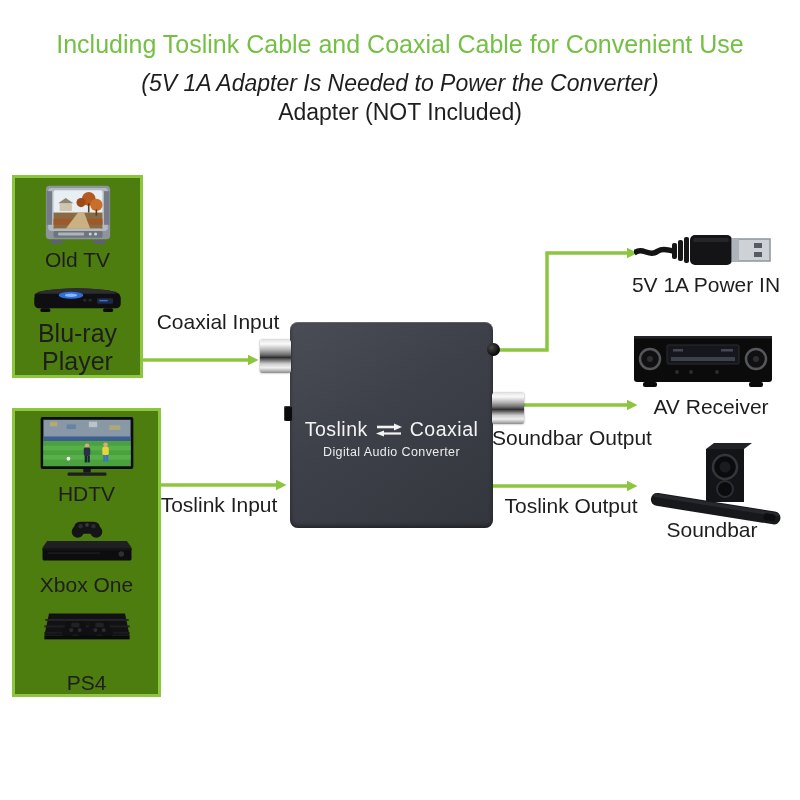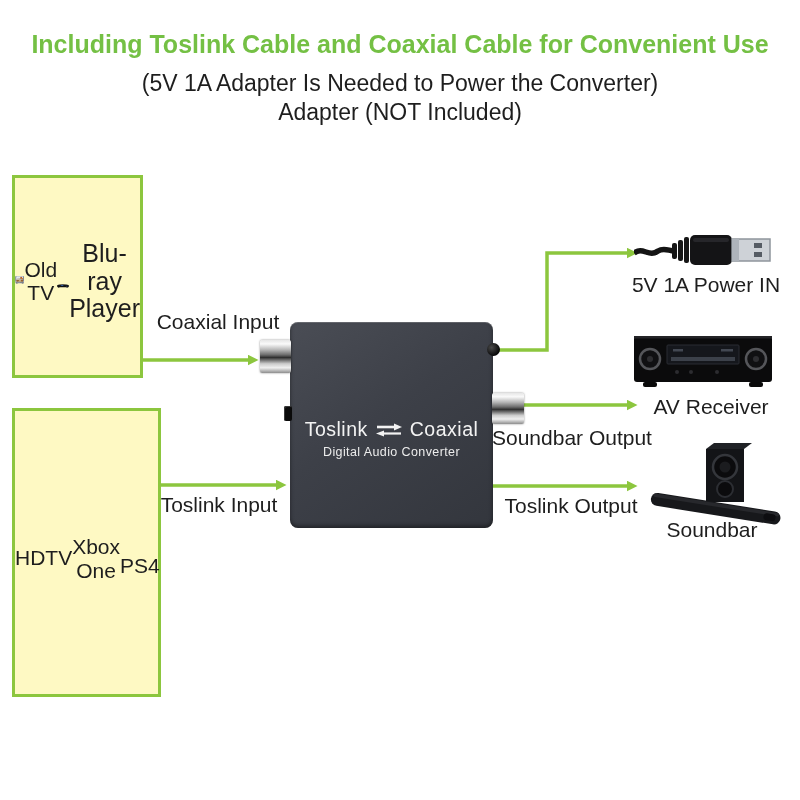--- a/index.html
+++ b/index.html
@@ -7,26 +7,26 @@
     --title-green:#74C044;
     --text-dark:#1E1E1E;
   }
   html,body{margin:0;padding:0;background:#ffffff;}
   #canvas{
     position:relative;width:800px;height:800px;background:#ffffff;overflow:hidden;
     font-family:"Liberation Sans","DejaVu Sans",sans-serif;color:var(--text-dark);
   }
   .abs{position:absolute;}
   
-  .title{left:0;top:30px;width:800px;text-align:center;font-size:25px;font-weight:700;color:var(--title-green);}
+  .title{left:0;top:30px;width:800px;text-align:center;font-size:25px;font-weight:400;color:var(--title-green);}
   .subtitle{left:0;width:800px;text-align:center;font-size:23px;color:var(--text-dark);}
-  .sub1{top:70px;} .sub2{top:99px;}
-  
-  .group-box{border:3px solid var(--accent-green);background:#fef9c3;box-sizing:border-box;
-    display:flex;flex-direction:row;align-items:center;}
+  .sub1{top:70px;font-style:italic;} .sub2{top:99px;}
+  
+  .group-box{border:3px solid var(--accent-green);background:#4d7c0f;box-sizing:border-box;
+    display:flex;flex-direction:column;align-items:center;}
   #group-top{left:12px;top:175px;width:131px;height:203px;padding-top:7px;}
   #group-bottom{left:12px;top:408px;width:149px;height:289px;padding-top:6px;}
   .dev-label{font-size:21px;color:var(--text-dark);line-height:1.1;text-align:center;}
   .dev-label.small{font-size:25px;}
   
   #converter{left:290px;top:322px;width:203px;height:206px;border-radius:8px;
     background:linear-gradient(145deg,#4a4d55 0%,#3d4048 45%,#33363d 100%);
     box-shadow:inset 0 1px 0 rgba(255,255,255,.18), inset 0 -2px 4px rgba(0,0,0,.45);}
   .conv-text{position:absolute;left:0;top:96px;width:100%;text-align:center;color:#f3f3f3;}
   .conv-main{font-size:19.5px;letter-spacing:.5px;display:flex;align-items:center;justify-content:center;gap:7px;}

